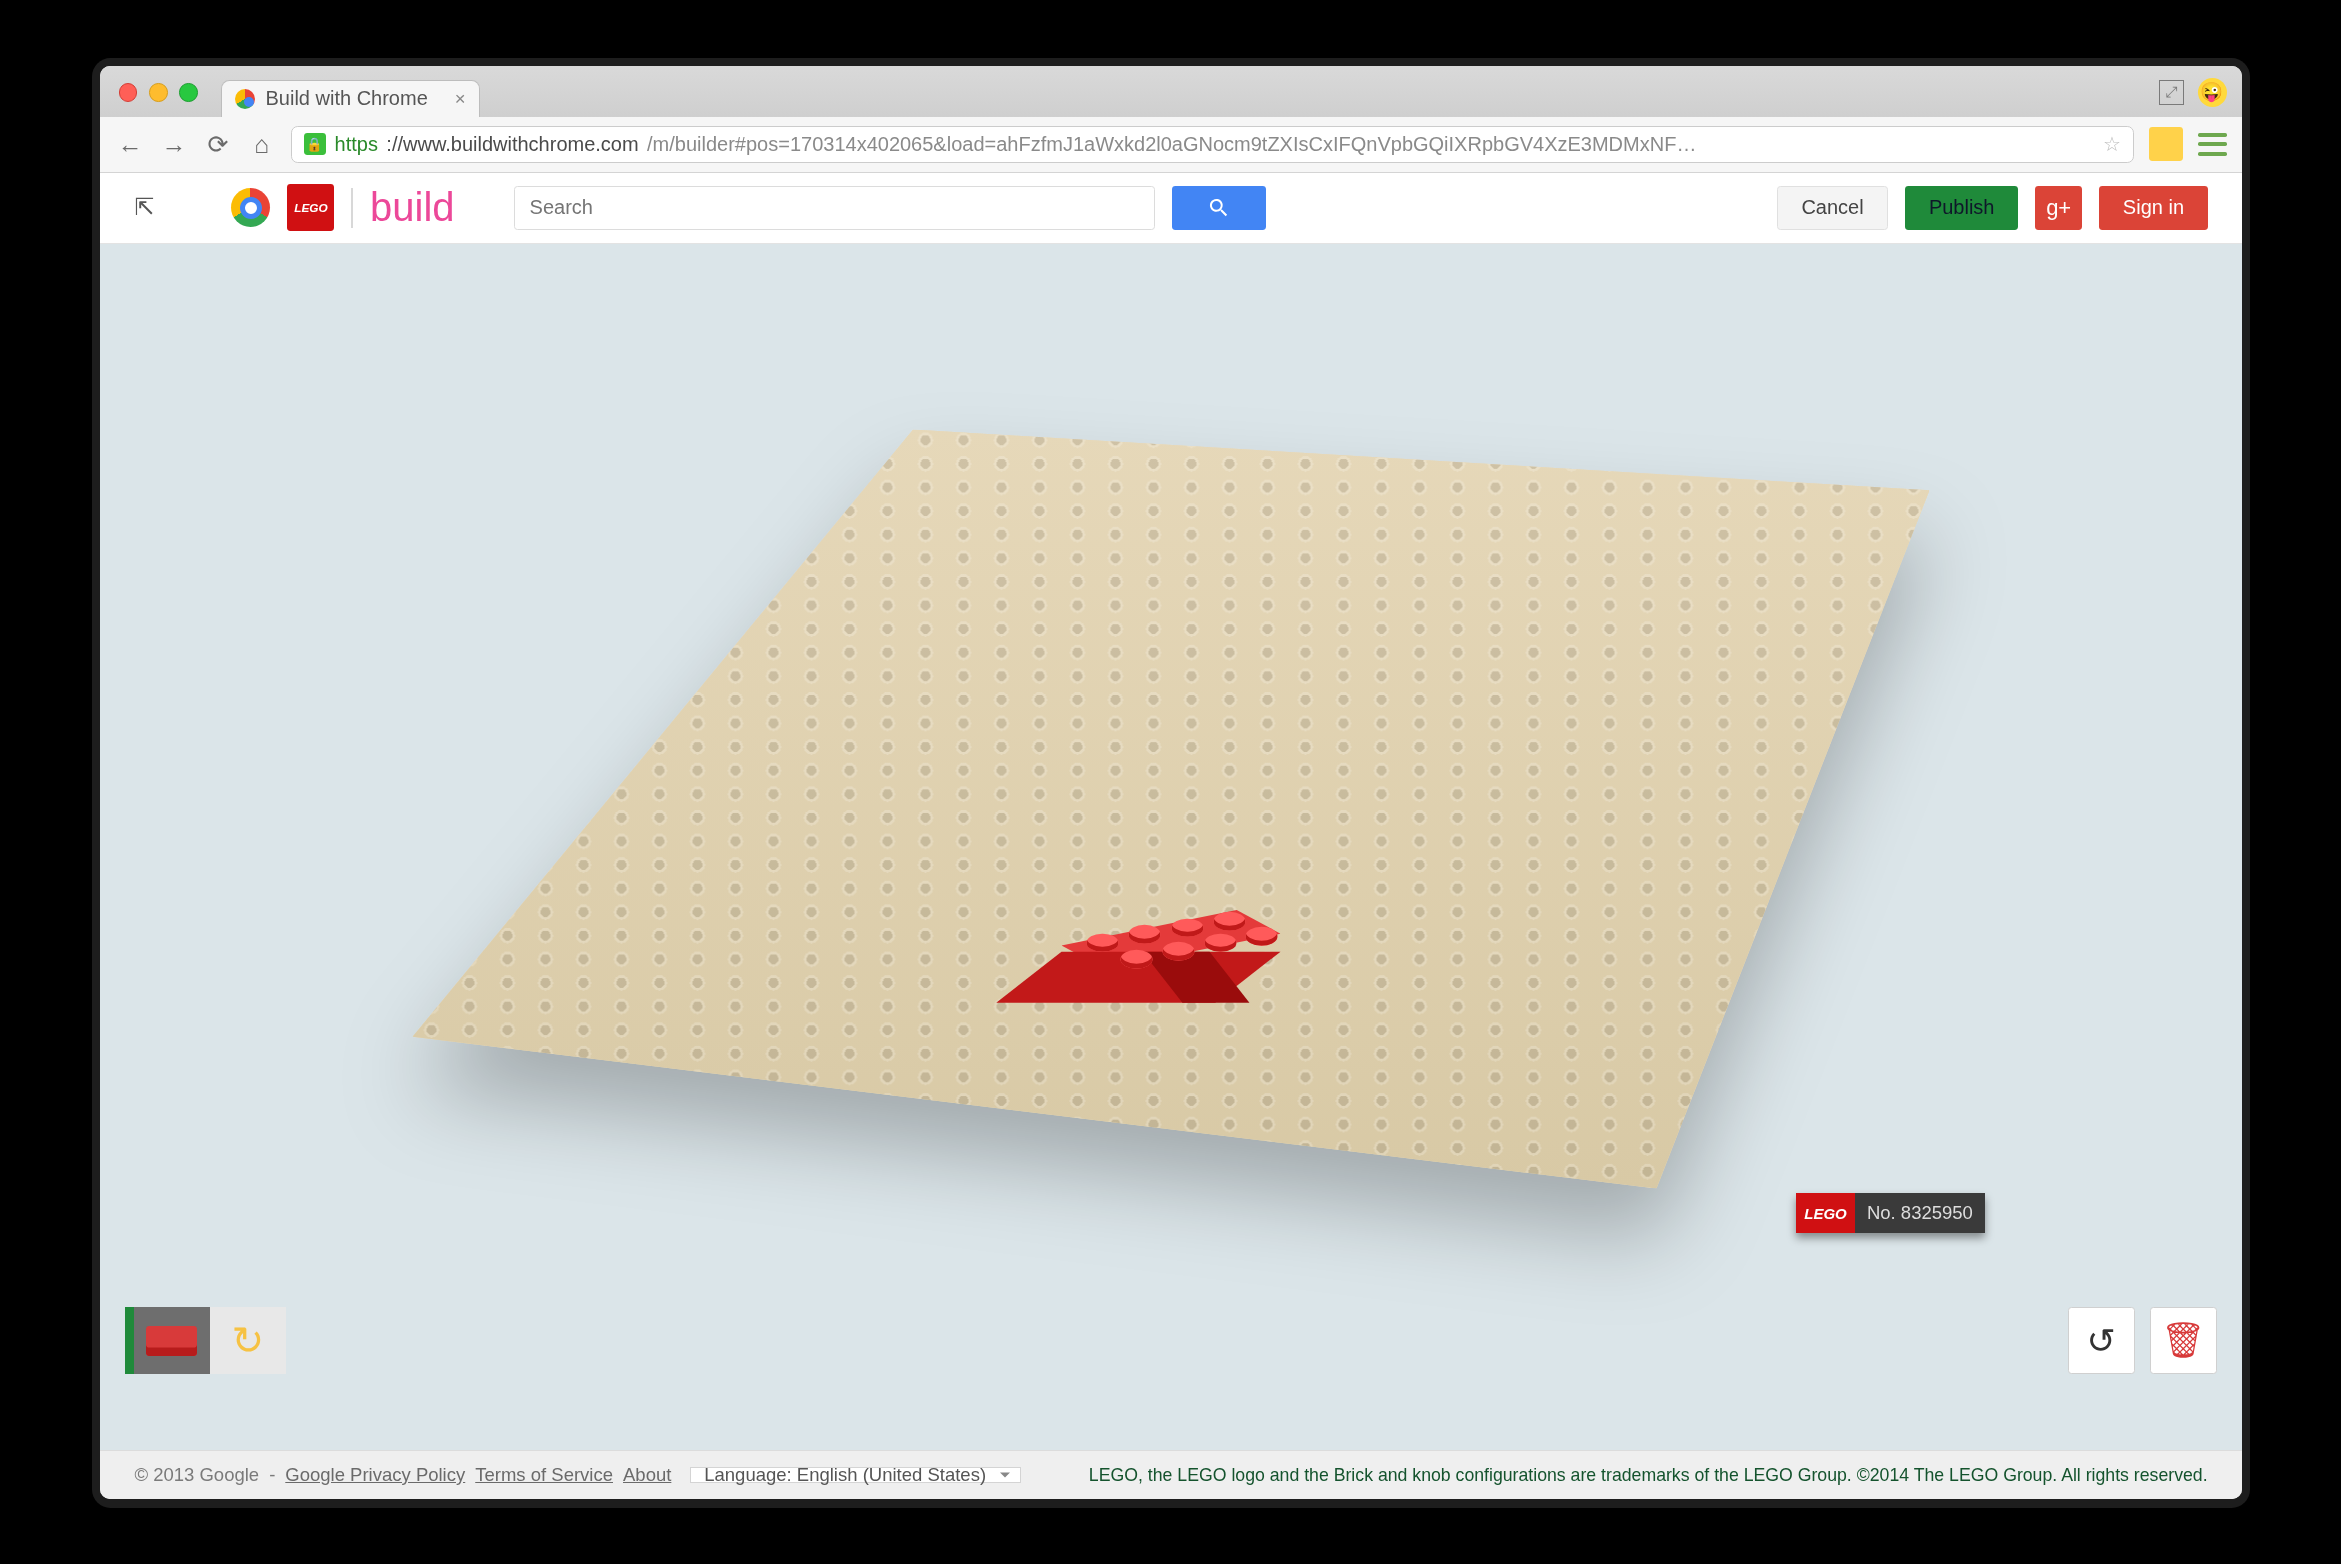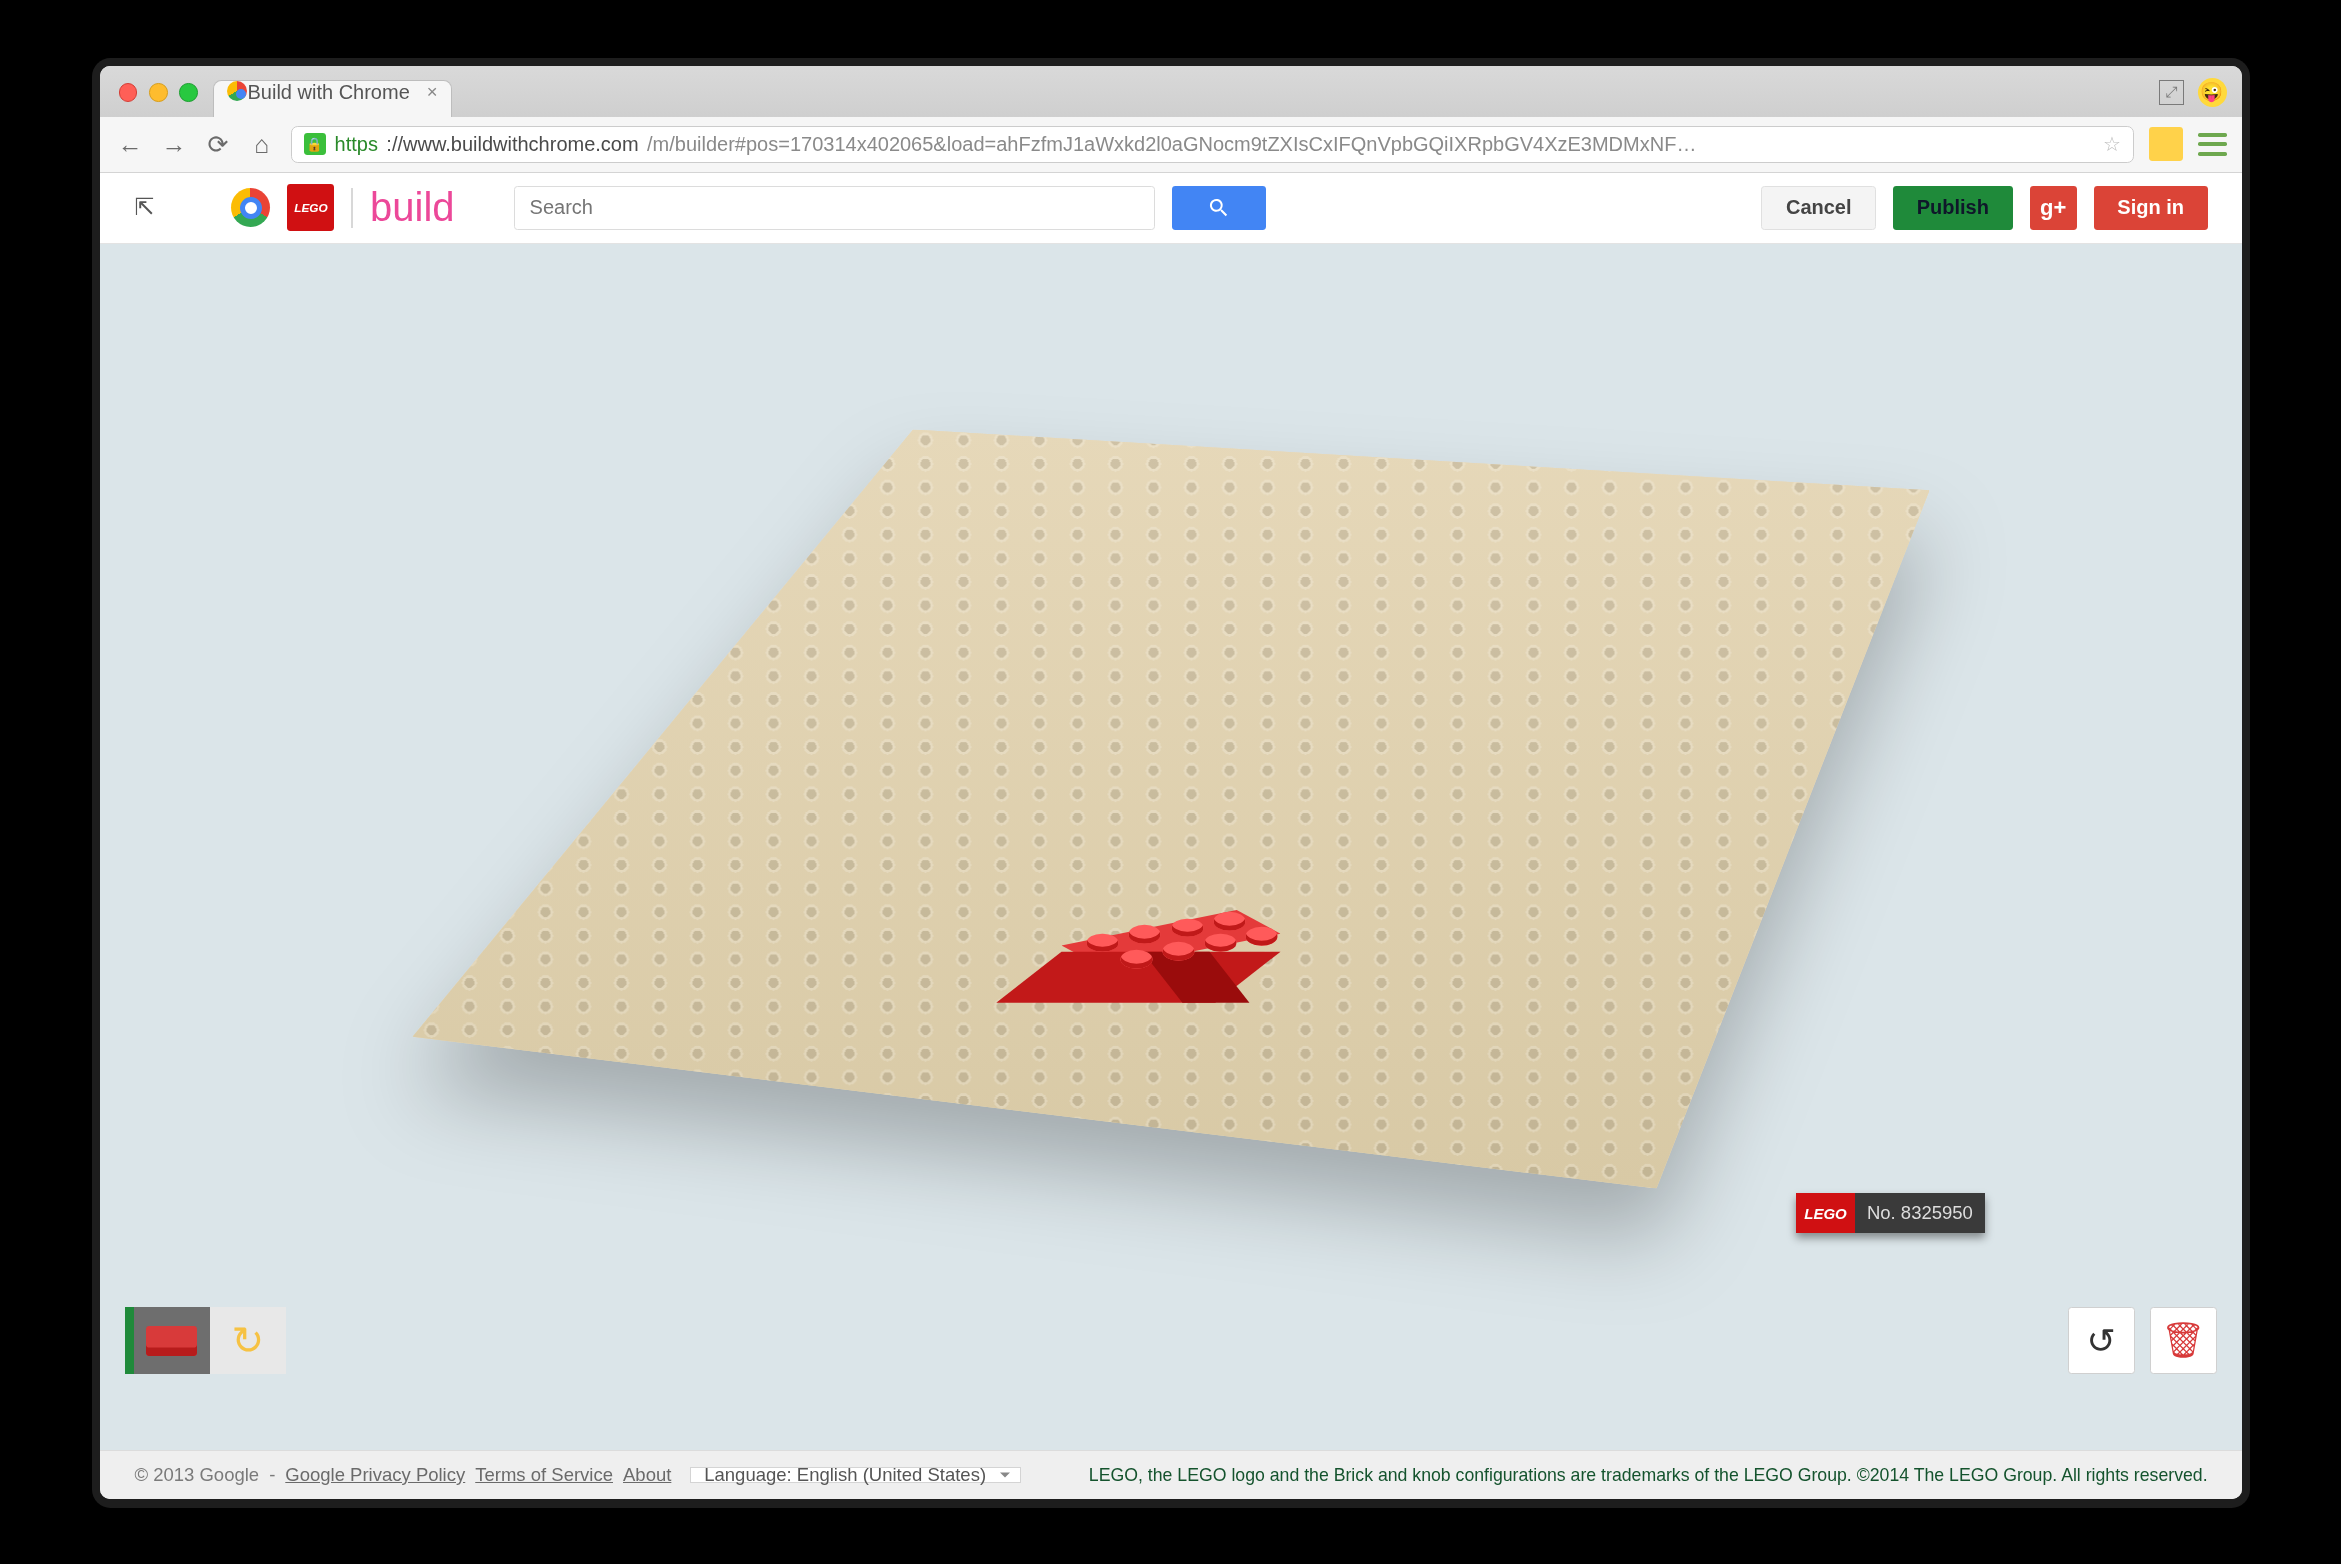--- a/index.html
+++ b/index.html
@@ -41,22 +41,22 @@
     padding: 0 13.5px;
     position: relative;
   }
   .traffic { display:flex; gap:11.8px; align-items:center; margin:0 15px 15px 5px; }
   .traffic span { width:18.5px;height:18.5px;border-radius:50%;display:block; }
   .t-red{background:#ff5f57;border:0.8px solid #d43e36;}
   .t-yel{background:#febc2e;border:0.8px solid #d79e1c;}
   .t-grn{background:#28c840;border:0.8px solid #1f9e32;}
   .tab {
     height:37px;background:#f6f6f6;border-radius:8.4px 8.4px 0 0;
-    display:flex;padding:0 13.5px;font-size:20px;color:#555;
-    border:0.8px solid #bdbdbd;border-bottom:none;
+    display:flex;align-items:center;padding:0 13.5px;font-size:20px;color:#555;
+    border:0.8px solid #bdbdbd;border-bottom:none;gap:10px;margin-left:8px;
   }
   .tab .close{font-size:18.5px;color:#888;margin-left:17px;}
   .winicons{position:absolute;right:15px;top:11.8px;display:flex;gap:13.5px;align-items:center;}
   .winicons .fs{width:25px;height:25px;border:1.7px solid #7a7a7a;color:#7a7a7a;font-size:15px;display:flex;align-items:center;justify-content:center;}
   .winicons .emoji{width:29px;height:29px;background:#ffd93b;border-radius:50%;display:flex;align-items:center;justify-content:center;font-size:18.5px;}
 
   
   .toolbar{
     height:56px;background:#f6f6f6;display:flex;align-items:center;padding:0 15px;gap:15px;
     border-bottom:0.8px solid #d4d4d4;
@@ -87,21 +87,21 @@
   .chromelogo::after{content:"";position:absolute;inset:8.4px;background:#fff;border-radius:50%;border:5px solid #4285f4;}
   .legologo{width:47px;height:47px;background:#d01012;border-radius:3.4px;display:flex;align-items:center;justify-content:center;color:#fff;font-weight:700;font-size:11.8px;font-style:italic;}
   .vline{width:1.7px;height:40px;background:#d8d8d8;}
   .buildword{font-size:40px;color:#ec4899;font-weight:300;}
   .appsearch{
     height:44px;width:641px;border:0.8px solid #dcdcdc;border-radius:3.4px;padding:0 15px;font-size:20px;color:#888;
   }
   .searchbtn{width:94px;height:44px;background:#4285f4;border-radius:3.4px;display:flex;align-items:center;justify-content:center;}
   .searchbtn svg{width:23.6px;height:23.6px;fill:#fff;}
   .spacer{flex:1;}
-  .btn{height:44px;padding:0 23.6px;border-radius:3.4px;font-size:20px;font-weight:700;display:flex;align-items:center;}
+  .btn{height:44px;padding:0 23.6px;border-radius:3.4px;font-size:20px;font-weight:400;display:flex;align-items:center;}
   .btn-cancel{background:#f4f4f4;color:#444;border:0.8px solid #e0e0e0;}
   .btn-publish{background:#1f8a3a;color:#0f172a;}
   .btn-gplus{width:47px;background:#db4437;color:#fff;justify-content:center;font-size:22px;}
   .btn-signin{background:#db4437;color:#fff;}
 
   
   .canvas{flex:1;background:#dbe5e9;position:relative;overflow:hidden;}
   .baseplate{
     position:absolute;left:50%;top:50%;transform:translate(-50%,-55%);
     width:1517px;height:759px;

